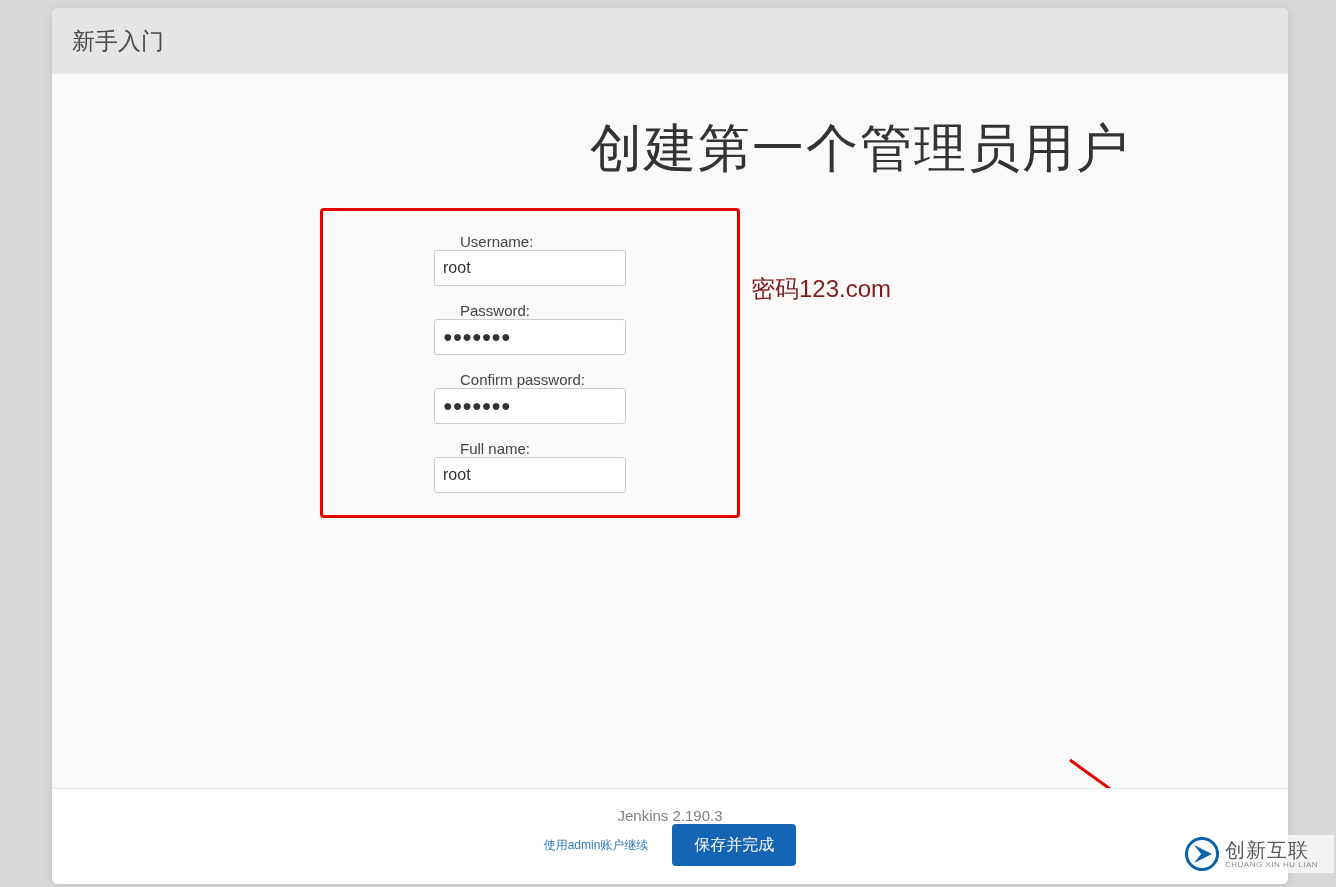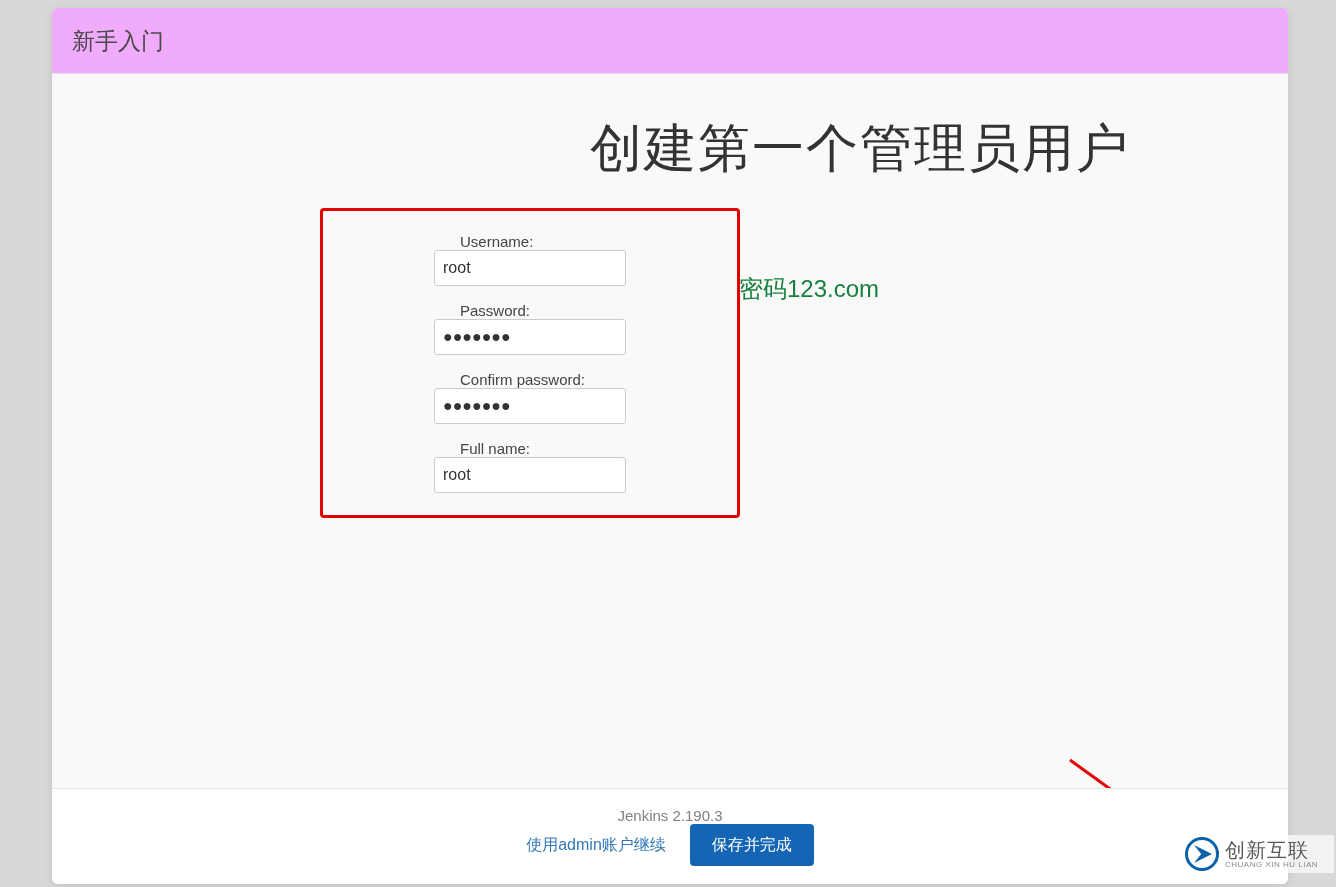--- a/index.html
+++ b/index.html
@@ -23,21 +23,21 @@
       height: 876px;
       background: #fff;
       border-radius: 6px;
       box-shadow: 0 2px 10px rgba(0,0,0,0.1);
       display: flex;
       flex-direction: column;
     }
     .modal-header {
       padding: 18px 20px 16px 20px;
       border-bottom: 1px solid #e5e5e5;
-      background: #f0abfc;
+      background: #e5e5e5;
       border-radius: 6px 6px 0 0;
     }
     .modal-header-title {
       font-size: 23px;
       color: #4a4a4a;
       font-weight: 400;
     }
     .modal-body {
       flex: 1;
       background: #f9f9f9;
@@ -85,24 +85,24 @@
       border: 1px solid #ccc;
       border-radius: 3px;
       padding: 17px 8px;
       font-size: 16px;
       color: #333;
       background: #fff;
       outline: none;
     }
     .password-hint {
       position: absolute;
-      left: 416px;
+      left: 428px;
       top: 62px;
       font-size: 24px;
-      color: #15803d;
+      color: #7f1d1d;
       font-weight: 400;
       white-space: nowrap;
       font-family: "Microsoft YaHei", sans-serif;
     }
     .modal-footer {
       border-top: 1px solid #e5e5e5;
       background: #fff;
       padding: 18px 20px;
       display: flex;
       align-items: center;
@@ -114,21 +114,21 @@
       font-size: 15px;
       color: #808080;
     }
     .footer-actions {
       display: flex;
       align-items: center;
       gap: 24px;
     }
     .link-continue {
       color: #337ab7;
-      font-size: 16px;
+      font-size: 12px;
       text-decoration: none;
       cursor: pointer;
     }
     .btn-primary {
       background: #1565b5;
       color: #fff;
       border: none;
       border-radius: 4px;
       padding: 10px 22px;
       font-size: 16px;

